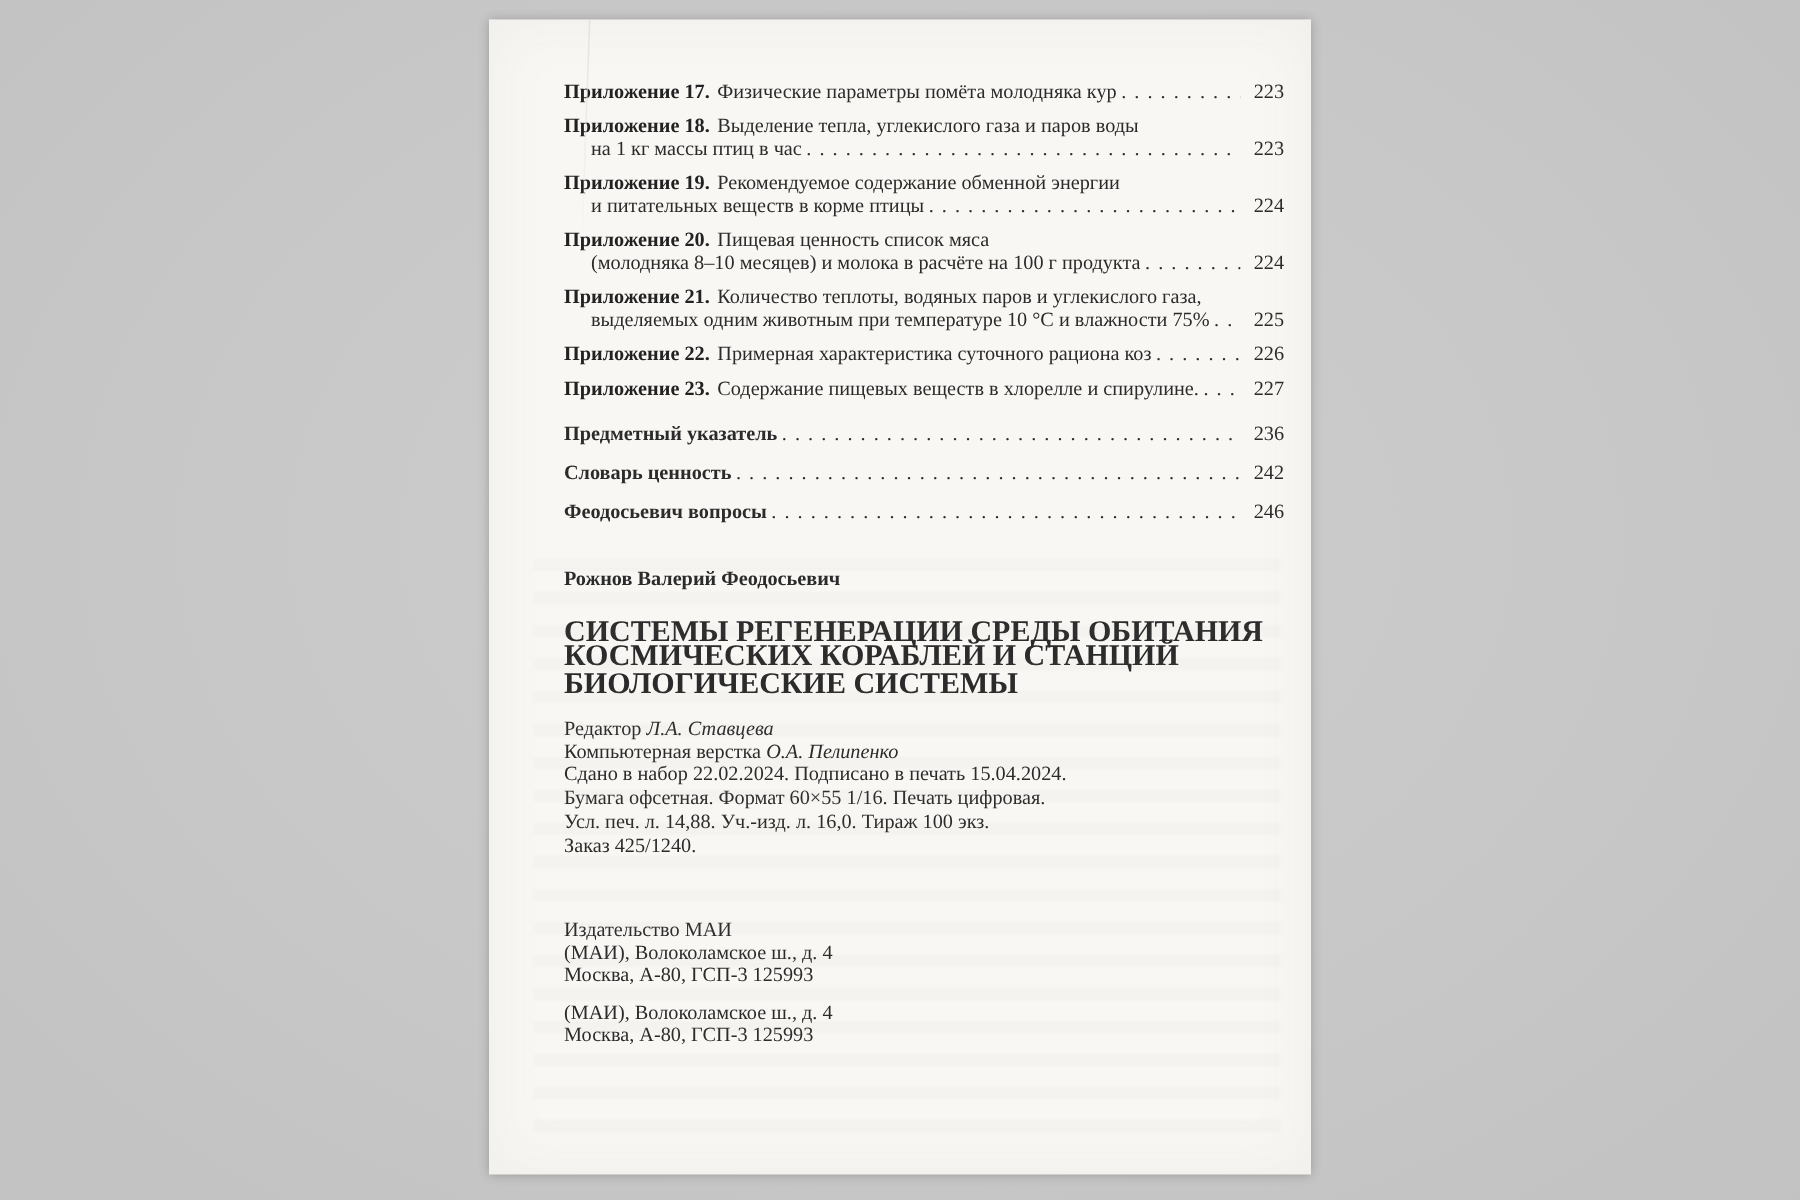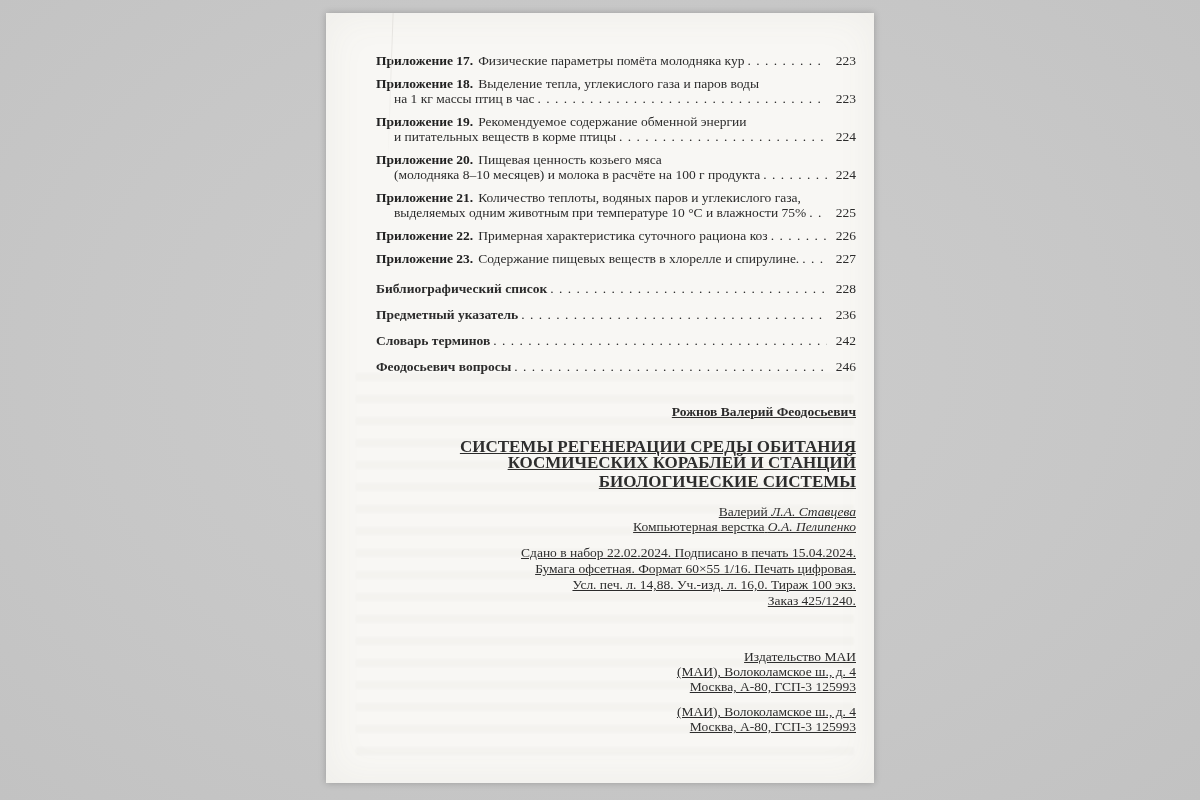--- a/index.html
+++ b/index.html
@@ -42,26 +42,26 @@
   .cont { padding-left: 18px; }
   .dots { flex: 1 1 auto; overflow: hidden; white-space: nowrap; margin: 0 3px; color: #2b2b2b; }
   .dots::after {
     content: ". . . . . . . . . . . . . . . . . . . . . . . . . . . . . . . . . . . . . . . . . . . . . . . . . . . . . . . . . . . .";
     letter-spacing: 1px;
   }
   .pg { white-space: nowrap; min-width: 26px; text-align: right; }
   .backmatter { margin-top: 15px; }
   .backmatter .toc-entry { margin-bottom: 11px; }
   .bm-title { font-weight: bold; white-space: nowrap; }
-  .imprint { text-align: right; font-size: 13.5px; text-decoration: underline; }
+  .imprint { text-align: left; font-size: 13.5px; }
   .author { margin-top: 30px; font-weight: bold; line-height: 15px; }
-  .book-title { margin-top: 20px; font-weight: bold; font-size: 17px; line-height: 16px; }
+  .book-title { margin-top: 20px; font-weight: bold; font-size: 20px; line-height: 16px; }
   .book-title .t3 { margin-top: 3px; }
   .credits { margin-top: 14px; line-height: 15px; }
-  .printinfo { margin-top: 11px; line-height: 16px; }
+  .printinfo { line-height: 16px; }
   .addr1 { margin-top: 40px; line-height: 15px; }
   .addr2 { margin-top: 10px; line-height: 15px; }
 </style>
 </head>
 <body>
 
 <div class="paper">
   <div class="crease"></div>
   <div class="ghost"></div>
 
@@ -96,21 +96,21 @@
       <div class="toc-row cont">
         <span class="txt">и питательных веществ в корме птицы</span>
         <span class="dots"></span>
         <span class="pg">224</span>
       </div>
     </div>
 
     <div class="toc-entry">
       <div class="toc-row">
         <span class="lbl">Приложение 20.</span>
-        <span class="txt">Пищевая ценность козьего мяса</span>
+        <span class="txt">Пищевая ценность список мяса</span>
       </div>
       <div class="toc-row cont">
         <span class="txt">(молодняка 8–10 месяцев) и молока в расчёте на 100 г продукта</span>
         <span class="dots"></span>
         <span class="pg">224</span>
       </div>
     </div>
 
     <div class="toc-entry">
       <div class="toc-row">
@@ -136,37 +136,30 @@
     <div class="toc-entry">
       <div class="toc-row">
         <span class="lbl">Приложение 23.</span>
         <span class="txt">Содержание пищевых веществ в хлорелле и спирулине.</span>
         <span class="dots"></span>
         <span class="pg">227</span>
       </div>
     </div>
 
     <div class="backmatter">
-      <div class="toc-entry">
-        <div class="toc-row">
-          <span class="bm-title">Библиографический список</span>
-          <span class="dots"></span>
-          <span class="pg">228</span>
-        </div>
-      </div>
       <div class="toc-entry">
         <div class="toc-row">
           <span class="bm-title">Предметный указатель</span>
           <span class="dots"></span>
           <span class="pg">236</span>
         </div>
       </div>
       <div class="toc-entry">
         <div class="toc-row">
-          <span class="bm-title">Словарь терминов</span>
+          <span class="bm-title">Словарь ценность</span>
           <span class="dots"></span>
           <span class="pg">242</span>
         </div>
       </div>
       <div class="toc-entry">
         <div class="toc-row">
           <span class="bm-title">Феодосьевич вопросы</span>
           <span class="dots"></span>
           <span class="pg">246</span>
         </div>
@@ -178,21 +171,21 @@
     <div class="author">Рожнов Валерий Феодосьевич</div>
 
     <div class="book-title">
       <div>СИСТЕМЫ РЕГЕНЕРАЦИИ СРЕДЫ ОБИТАНИЯ</div>
       <div>КОСМИЧЕСКИХ КОРАБЛЕЙ И СТАНЦИЙ</div>
       <div class="t3">БИОЛОГИЧЕСКИЕ СИСТЕМЫ</div>
     </div>
 
     <div class="credits">
       <div>
-        <span>Валерий</span>
+        <span>Редактор</span>
         <i>Л.А. Ставцева</i>
       </div>
       <div>
         <span>Компьютерная верстка</span>
         <i>О.А. Пелипенко</i>
       </div>
     </div>
 
     <div class="printinfo">
       <div>Сдано в набор 22.02.2024. Подписано в печать 15.04.2024.</div>

